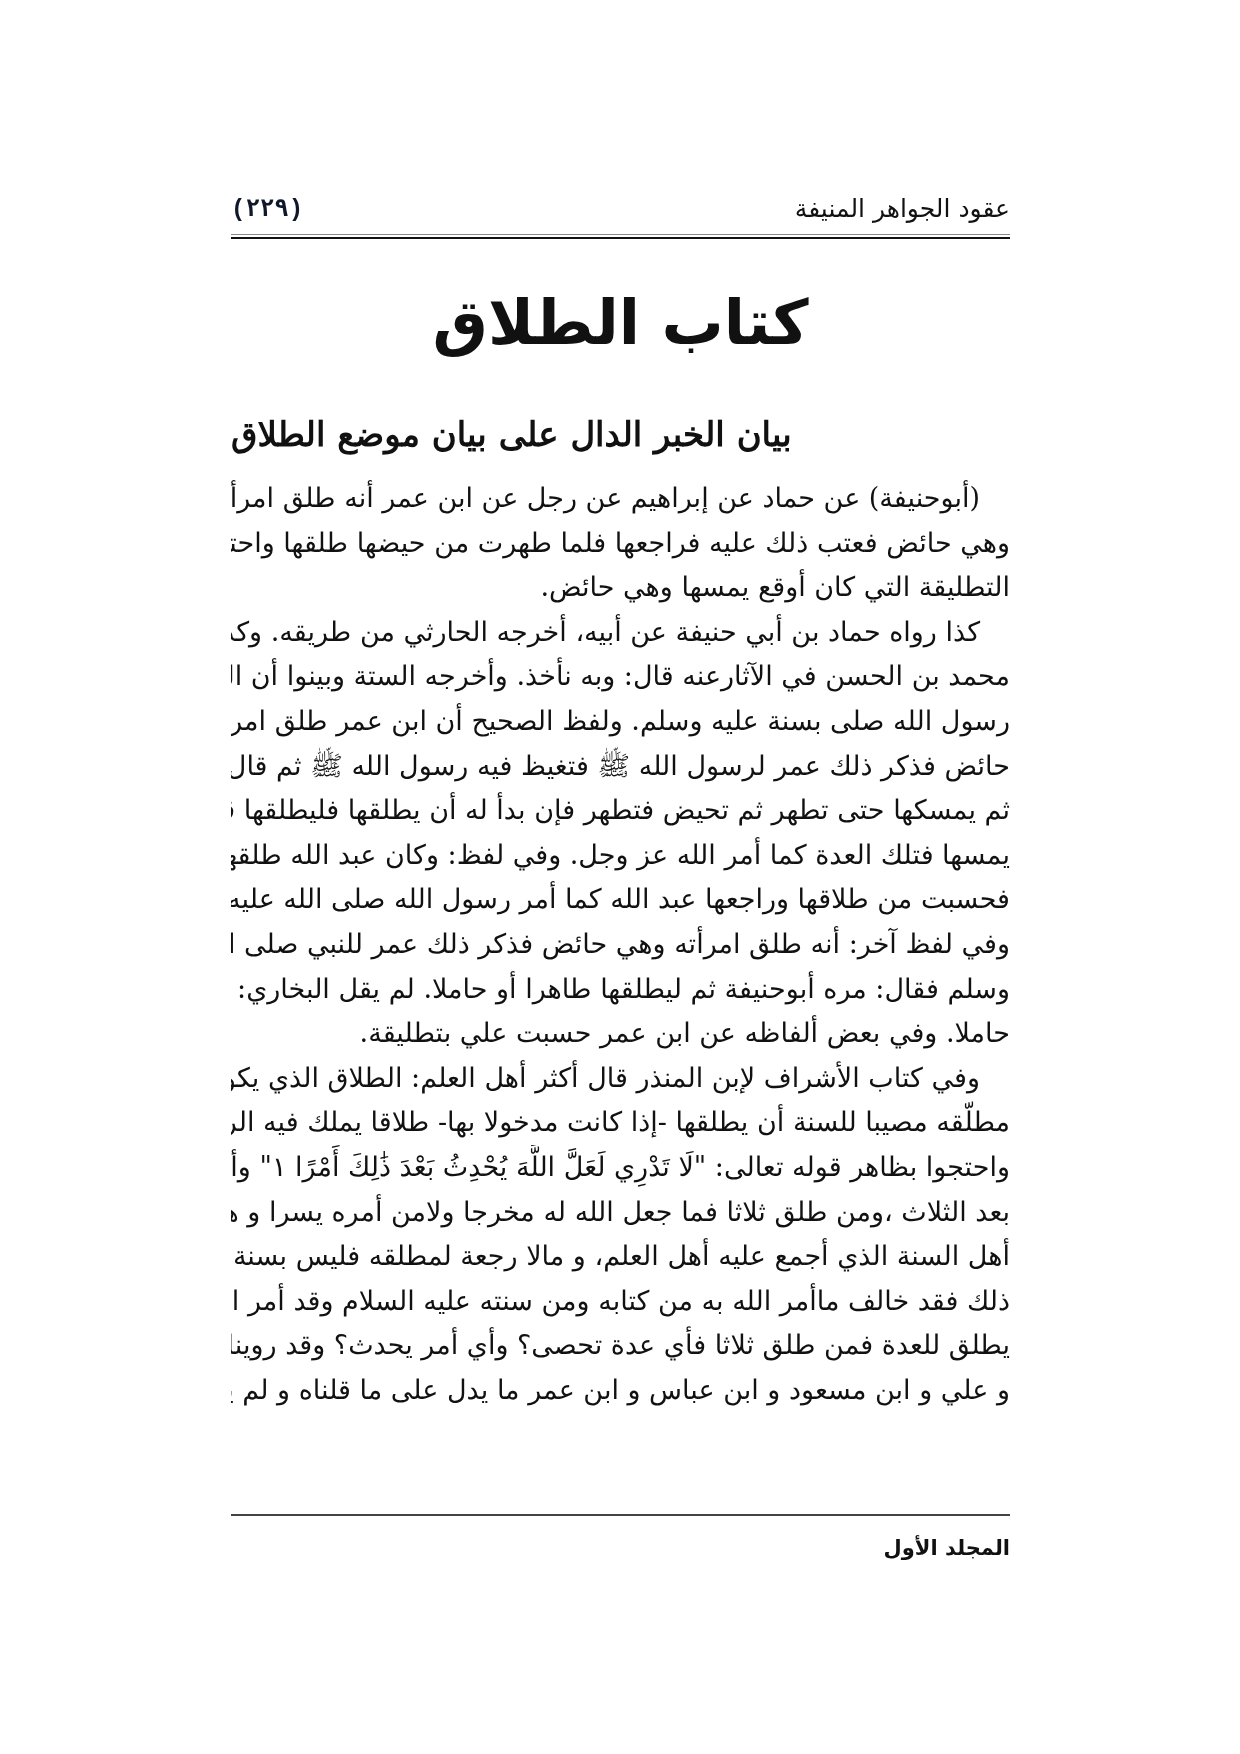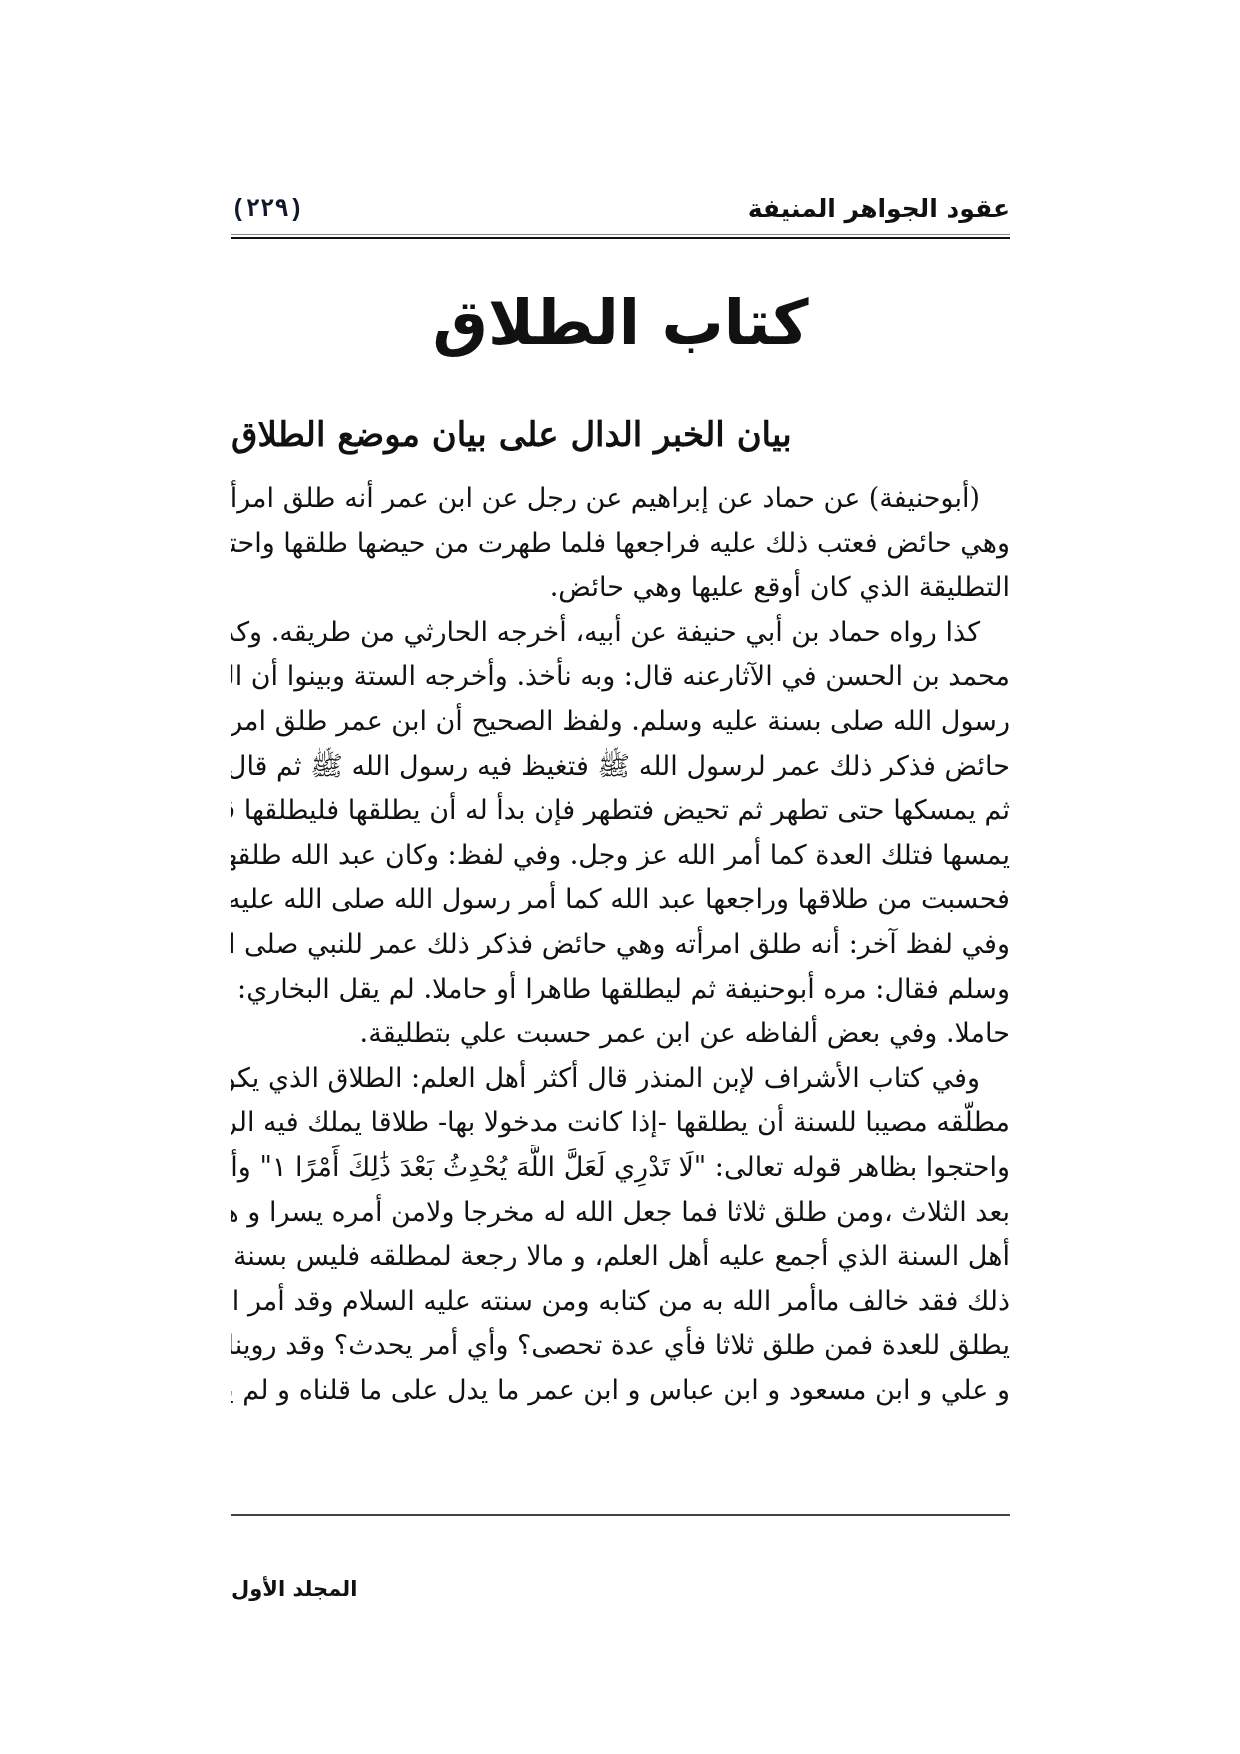--- a/index.html
+++ b/index.html
@@ -28,21 +28,21 @@
       width: 779px;
       top: 188px;
       height: 40px;
       direction: rtl;
       display: flex;
       justify-content: space-between;
       align-items: center;
     }
     .running-title {
       font-family: "DejaVu Sans", "Liberation Sans", sans-serif;
-      font-weight: bold;
+      font-weight: normal;
       font-size: 25px;
       color: #111;
     }
     .page-number {
       font-family: Liberation Mono, monospace;
       font-weight: bold;
       font-size: 24px;
       color: #0f172a;
       direction: rtl;
       unicode-bidi: plaintext;
@@ -126,48 +126,47 @@
       top: 1514px;
       height: 2px;
       background: #444;
     }
     .footer-label {
       position: absolute;
       left: 231px;
       width: 779px;
       top: 1528px;
       height: 40px;
-      text-align: left;
+      text-align: right;
       direction: rtl;
       font-family: "DejaVu Sans", "Liberation Sans", sans-serif;
       font-weight: bold;
       font-size: 21px;
       line-height: 40px;
-      margin-top: 41px;
     }
   </style>
 </head>
 <body>
 
 <div class="page">
 
   <div class="running-header">
     <span class="running-title">عقود الجواهر المنيفة</span>
     <span class="page-number">(٢٢٩)</span>
   </div>
   <div class="header-rule-thin"></div>
   <div class="header-rule-thick"></div>
 
   <div class="chapter-title">كتاب الطلاق</div>
   <div class="section-title">بيان الخبر الدال على بيان  موضع الطلاق</div>
 
   <div class="body-text">
     <span class="para-line indent">(أبوحنيفة) عن حماد عن إبراهيم عن رجل عن ابن عمر أنه طلق امرأته</span>
     <span class="para-line">وهي حائض فعتب ذلك عليه فراجعها فلما طهرت من حيضها طلقها واحتسب</span>
-    <span class="para-line last">التطليقة الذي كان أوقع عليها وهي حائض.</span>
+    <span class="para-line last">التطليقة التي كان أوقع يمسها وهي حائض.</span>
     <span class="para-line indent">كذا رواه حماد بن أبي حنيفة عن أبيه، أخرجه الحارثي من طريقه. وكذا رواه</span>
     <span class="para-line">محمد بن الحسن في الآثارعنه قال: وبه نأخذ. وأخرجه الستة وبينوا أن العاتب هو</span>
     <span class="para-line">رسول الله صلى بسنة عليه وسلم. ولفظ الصحيح أن ابن عمر طلق امرأته وهي</span>
     <span class="para-line">حائض فذكر ذلك عمر لرسول الله ﷺ فتغيظ فيه رسول الله ﷺ ثم قال: ليراجعها</span>
     <span class="para-line">ثم يمسكها حتى تطهر ثم تحيض فتطهر فإن بدأ له أن يطلقها فليطلقها قبل أن</span>
     <span class="para-line">يمسها فتلك العدة كما أمر الله عز وجل. وفي لفظ: وكان عبد الله طلقها طلقة</span>
     <span class="para-line">فحسبت من طلاقها وراجعها عبد الله كما أمر رسول الله صلى الله عليه وسلم.</span>
     <span class="para-line">وفي لفظ آخر: أنه طلق امرأته وهي حائض فذكر ذلك عمر للنبي صلى الله الدال</span>
     <span class="para-line">وسلم فقال: مره أبوحنيفة ثم ليطلقها طاهرا أو حاملا. لم يقل البخاري: أو</span>
     <span class="para-line last">حاملا. وفي بعض ألفاظه عن ابن عمر حسبت علي بتطليقة.</span>

